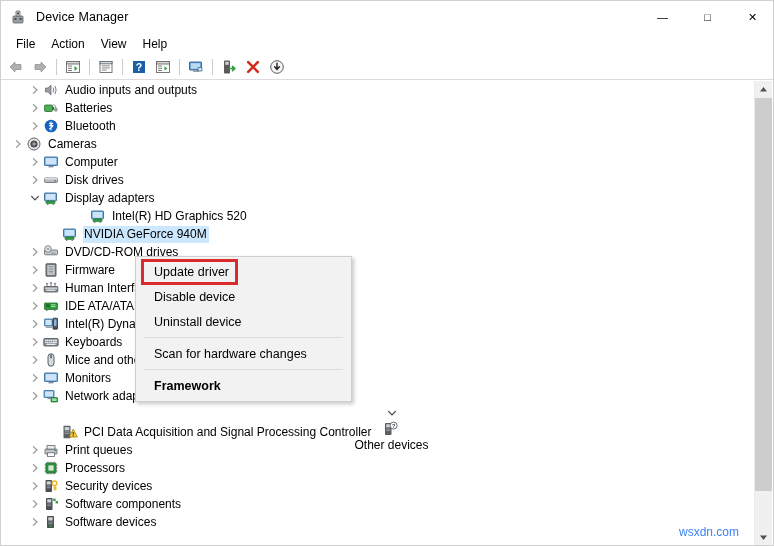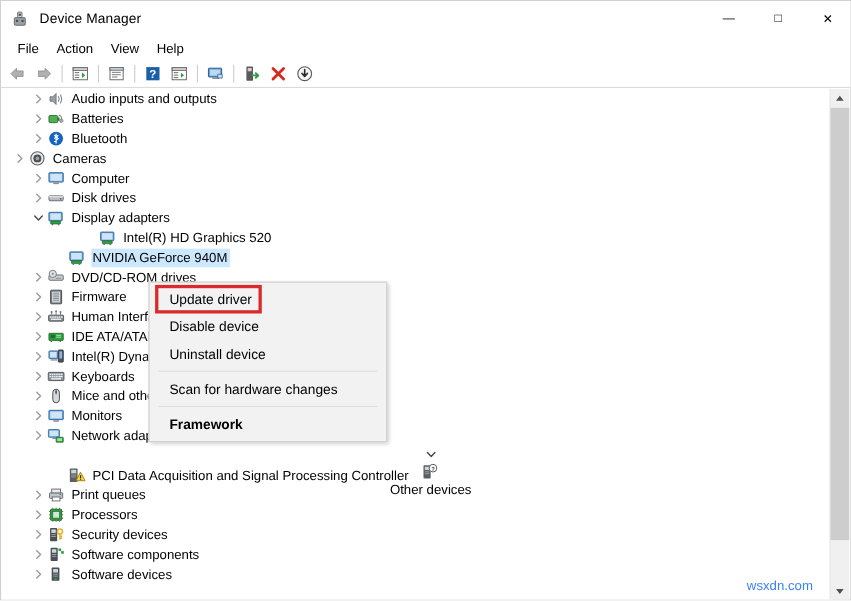--- a/index.html
+++ b/index.html
@@ -654,21 +654,21 @@
               <rect x="2.7" y="3.1" width="4.6" height="3.2" fill="#cfd4d8"></rect>
               <rect x="2.7" y="7.4" width="4.6" height="0.9" fill="#9aa0a6"></rect>
               <rect x="2.7" y="9.1" width="4.6" height="0.9" fill="#9aa0a6"></rect>
               <path d="M11.2 5.2 L15.3 13 L7.1 13 Z" fill="#ffd33a" stroke="#9a7a00" stroke-width="0.8" stroke-linejoin="round"></path>
               <rect x="10.7" y="8" width="1.1" height="2.6" fill="#3a3000"></rect>
               <rect x="10.7" y="11.1" width="1.1" height="1.1" fill="#3a3000"></rect>
             </svg>
           </span>
           <span class="row-label">PCI Data Acquisition and Signal Processing Controller</span>
         </div>
-        <div class="tree-row" style="padding-left: 25px;">
+        <div class="tree-row" style="padding-left: 25px; align-items: flex-end;">
           <span class="chev">
             <svg width="10" height="10" viewBox="0 0 10 10">
               <path d="M3.4 1.6 L6.9 5 L3.4 8.4" stroke="#9b9b9b" stroke-width="1.3" fill="none" stroke-linecap="round" stroke-linejoin="round"></path>
             </svg>
           </span>
           <span class="ticon">
             <svg class="ico-svg" viewBox="0 0 16 16">
               <rect x="2" y="6" width="12" height="5" rx="0.6" fill="#c0c6ca" stroke="#5f6368" stroke-width="0.8"></rect>
               <rect x="4" y="2.6" width="8" height="3.5" fill="#e8ebee" stroke="#5f6368" stroke-width="0.8"></rect>
               <rect x="4.5" y="9.8" width="7" height="3.6" fill="#ffffff" stroke="#5f6368" stroke-width="0.8"></rect>

